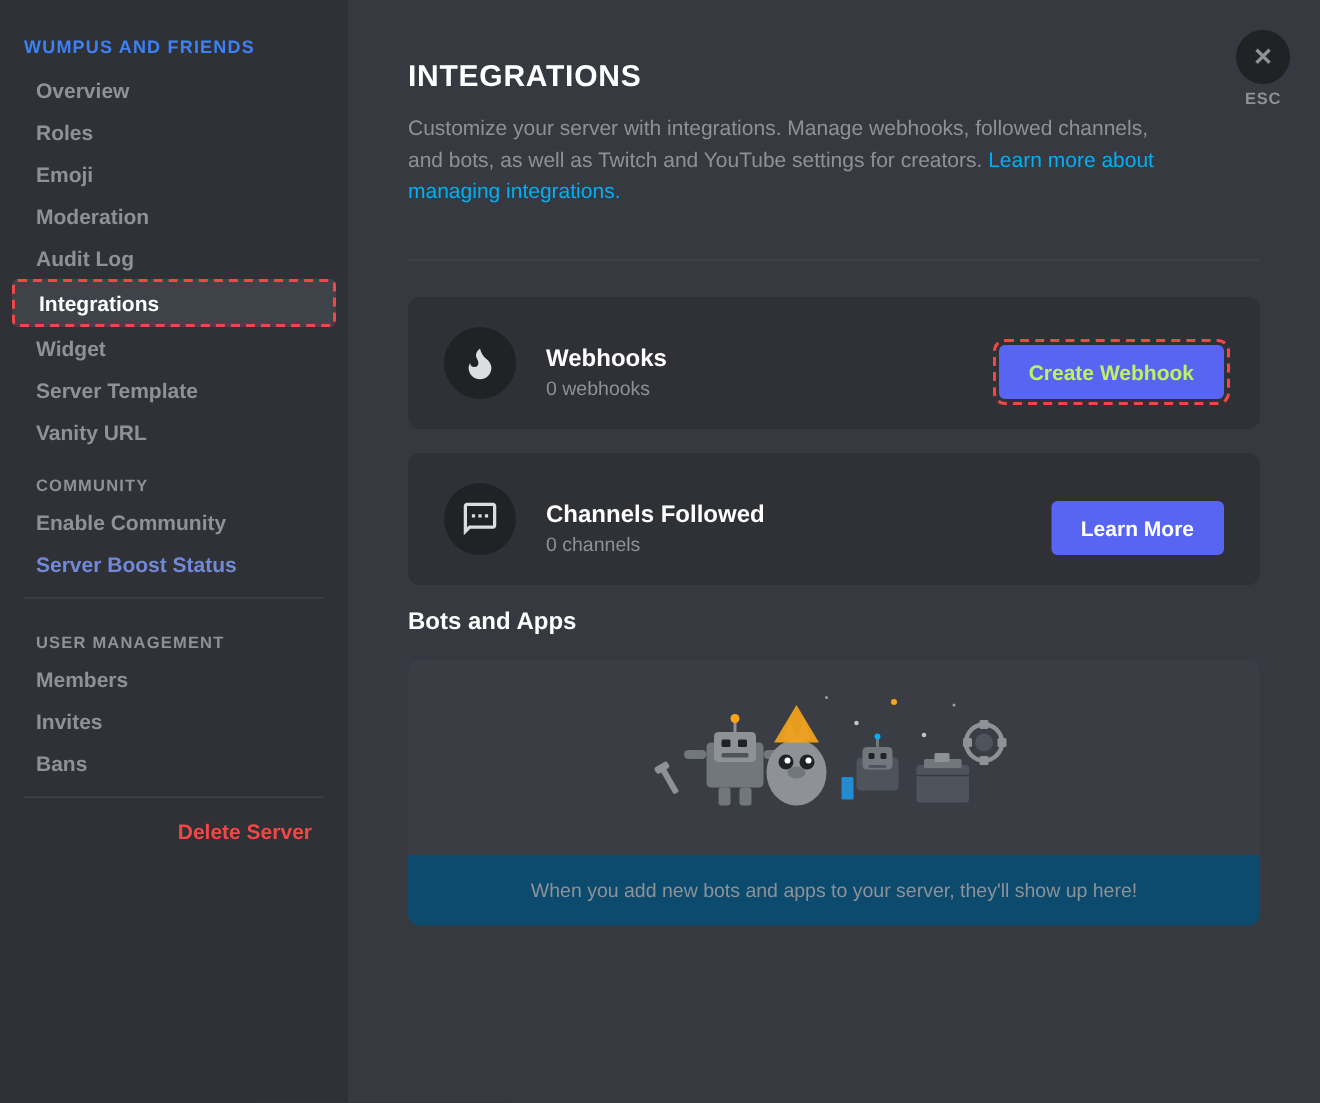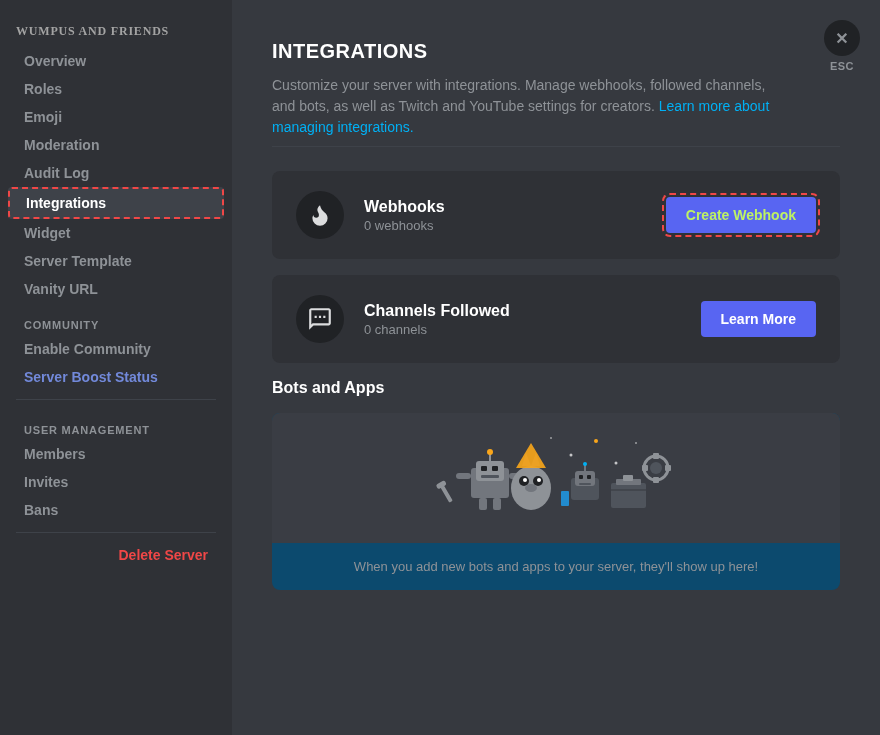--- a/index.html
+++ b/index.html
@@ -22,26 +22,25 @@
       padding: 16px 0;
       flex-shrink: 0;
     }
 
     .sidebar::-webkit-scrollbar { width: 4px; }
     .sidebar::-webkit-scrollbar-thumb { background: #202225; border-radius: 2px; }
 
     .sidebar-server-name {
       font-size: 12px;
       font-weight: 700;
-      color: #a3a3a3;
+      color: #3b82f6;
       letter-spacing: 0.8px;
       text-transform: uppercase;
       padding: 8px 16px 4px 16px;
       margin-bottom: 4px;
-      font-family: Liberation Serif, serif;
     }
 
     .sidebar-item {
       display: flex;
       align-items: center;
       padding: 6px 16px;
       cursor: pointer;
       border-radius: 4px;
       margin: 0 8px;
       color: #8e9297;
@@ -100,41 +99,41 @@
       text-transform: uppercase;
       margin-bottom: 12px;
       letter-spacing: 0.5px;
     }
 
     .page-description {
       font-size: 14px;
       color: #8e9297;
       line-height: 1.5;
       max-width: 500px;
-      margin-bottom: 8px;
+      margin-bottom: 35px;
     }
 
     .page-description a {
       color: #00b0f4;
       text-decoration: none;
     }
 
     .divider {
       height: 1px;
       background: #3e4249;
       margin-bottom: 24px;
     }
 
     
     .card {
       background: #2f3136;
       border-radius: 8px;
       padding: 20px 24px;
       display: flex;
-      align-items: center;
+      align-items: flex-end;
       margin-bottom: 16px;
     }
 
     .card-icon {
       width: 48px;
       height: 48px;
       background: #202225;
       border-radius: 50%;
       display: flex;
       align-items: center;

